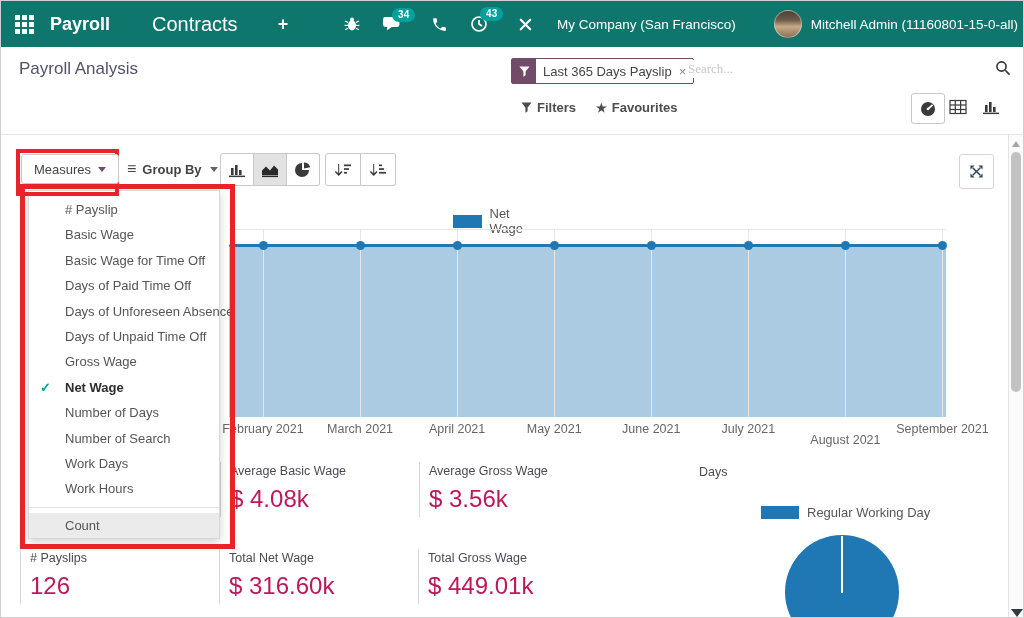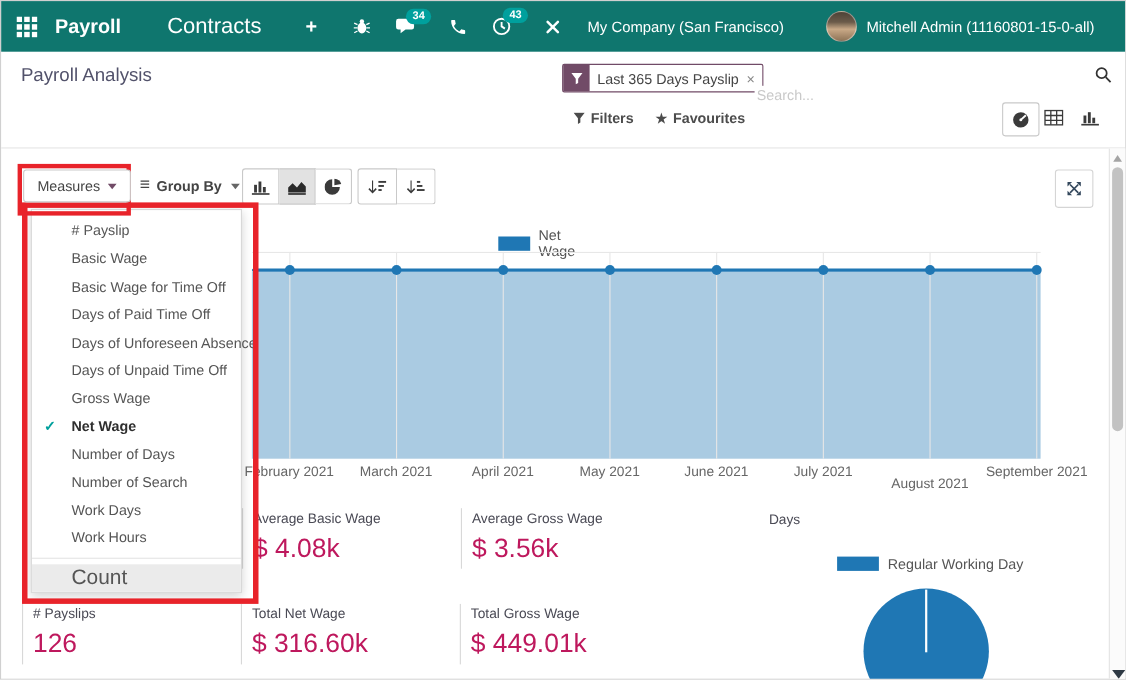--- a/index.html
+++ b/index.html
@@ -6,39 +6,39 @@
   .page{position:relative;width:1024px;height:618px;background:#fff;overflow:hidden;
         font-family:"Liberation Sans",sans-serif;-webkit-font-smoothing:antialiased;
         border:1px solid #d0d0d0;box-sizing:border-box;}
 
   
   .topbar{position:absolute;left:0;top:0;width:100%;height:46px;background:#0f766e;
           display:flex;align-items:center;color:#fff;z-index:20;}
   .tb-app{font-size:18px;font-weight:700;margin-left:16px;}
   .tb-item{font-size:20px;margin-left:42px;}
   .tb-plus{font-size:18px;font-weight:700;margin-left:40px;}
-  .tb-right{margin-left:auto;display:flex;align-items:center;padding-right:28px;}
+  .tb-right{margin-left:auto;display:flex;align-items:center;padding-right:5px;}
   .tb-ic{position:relative;margin-left:22px;display:flex;align-items:center;}
   .badge{position:absolute;top:-8px;left:10px;background:#00A09D;color:#fff;font-size:10px;
          font-weight:700;padding:2px 6px;border-radius:9px;line-height:1;}
   .tb-company{font-size:13.5px;margin-left:24px;}
   .avatar{width:26px;height:26px;border-radius:50%;margin-left:38px;
           background:linear-gradient(180deg,#4d4237 0%,#6b5b4a 35%,#c9a987 60%,#8f7457 100%);
           border:1px solid rgba(255,255,255,.4);}
   .tb-user{font-size:13.5px;margin-left:9px;}
 
   
   .page-title{position:absolute;left:18px;top:58px;font-size:17px;color:#52526b;z-index:2;}
   .facet{position:absolute;left:510px;top:57px;height:24px;display:flex;align-items:center;
          border:1px solid #714B67;border-radius:2px;background:#fff;z-index:2;}
   .facet-ic{width:24px;height:24px;background:#714B67;display:flex;align-items:center;justify-content:center;}
   .facet-label{font-size:13px;color:#444;padding:0 7px;}
   .facet-x{font-size:13px;color:#888;padding:0 7px 0 0;cursor:pointer;}
-  .search-input{position:absolute;left:685px;top:77px;width:280px;border:none;outline:none;
-                font-size:13px;color:#555;font-family:Liberation Sans, sans-serif;z-index:2;}
+  .search-input{position:absolute;left:685px;top:59px;width:280px;border:none;outline:none;
+                font-size:13px;color:#555;font-family:Liberation Serif, serif;z-index:2;}
   .search-input::placeholder{color:#c9c9c9;}
   .mag{position:absolute;left:994px;top:59px;z-index:2;}
   .link-btn{position:absolute;top:99px;font-size:13px;font-weight:600;color:#4c4c4c;
             display:flex;align-items:center;gap:5px;z-index:2;cursor:pointer;}
   .switcher-btn{position:absolute;top:92px;width:32px;height:29px;border:1px solid #c9c9c9;
                 border-radius:3px;background:#fff;display:flex;align-items:center;justify-content:center;z-index:2;}
   .switcher-ic{position:absolute;top:98px;z-index:2;}
   .hdivider{position:absolute;left:0;top:133px;width:100%;height:1px;background:#e5e5e5;}
 
   
@@ -82,21 +82,21 @@
   .pie-needle{position:absolute;left:840px;top:535px;width:2px;height:57px;background:#fff;}
 
   
   .menu{position:absolute;left:27px;top:189px;width:190px;background:#fff;border:1px solid #d8d8d8;
         box-shadow:0 3px 9px rgba(0,0,0,.18);padding-top:6px;z-index:10;}
   .menu-item{position:relative;height:25.4px;line-height:25.4px;padding-left:36px;font-size:13px;
              color:#555;white-space:nowrap;cursor:pointer;}
   .menu-item.checked{font-weight:700;color:#2e2e2e;}
   .check{position:absolute;left:11px;color:#00A09D;font-weight:700;}
   .menu-sep{border-top:1px solid #e4e4e4;margin:5px 0;}
-  .menu-footer{height:25px;line-height:25px;background:#ebebeb;padding-left:36px;font-size:19px;color:#555;cursor:pointer;}
+  .menu-footer{height:25px;line-height:25px;background:#ebebeb;padding-left:36px;font-size:13px;color:#555;cursor:pointer;}
 
   
   .red-box{position:absolute;border:5px solid #e8232a;pointer-events:none;z-index:11;}
 
   
   .scrollbar{position:absolute;left:1007px;top:134px;width:16px;height:484px;background:#fbfbfb;
              border-left:1px solid #e4e4e4;z-index:15;}
   .sb-up{position:absolute;left:1011px;top:140px;width:0;height:0;border-left:4px solid transparent;
          border-right:4px solid transparent;border-bottom:6px solid #a4a4a4;z-index:16;}
   .sb-thumb{position:absolute;left:1010px;top:151px;width:10px;height:240px;background:#c2c2c2;

